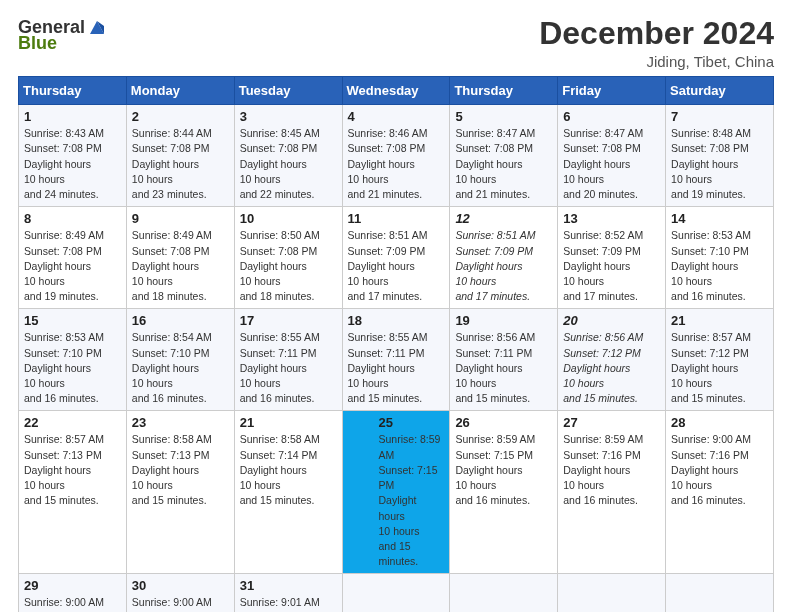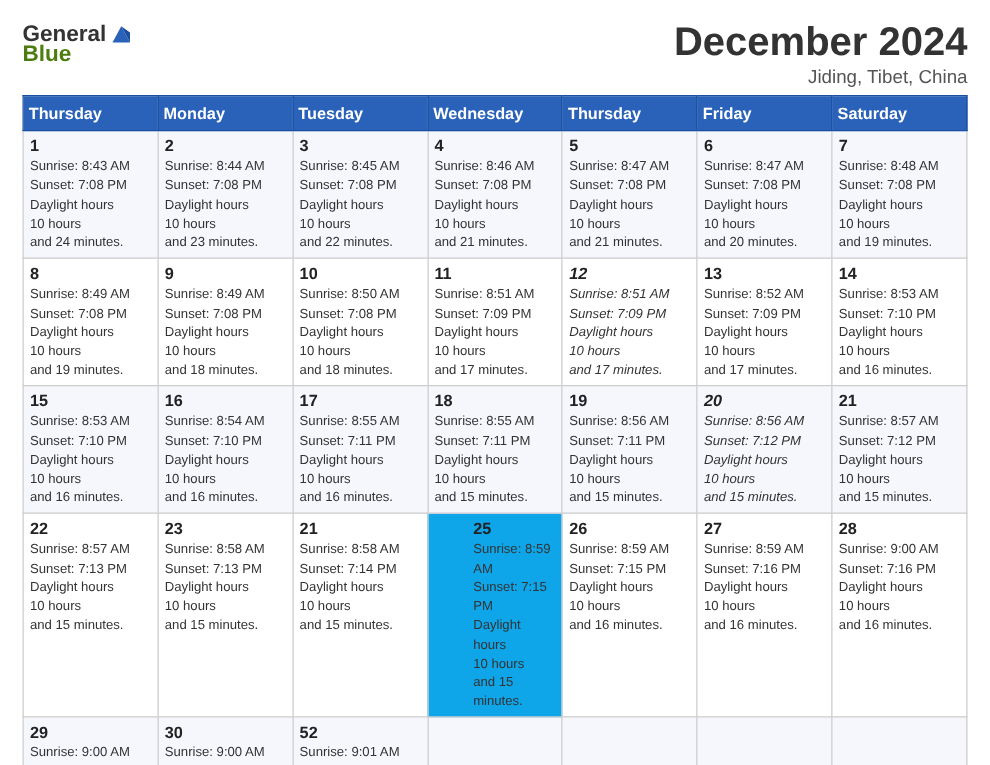--- a/index.html
+++ b/index.html
@@ -410,21 +410,21 @@
           <td style="background: rgb(245, 247, 252);">
         <span class="day-num">30</span>
         <div class="day-info">
           Sunrise: 9:00 AM<br>
           Sunset: 7:18 PM<br>
           Daylight hours<br>
           10 hours<br>and 17 minutes.
         </div>
       </td>
           <td style="background: rgb(245, 247, 252);">
-        <span class="day-num">52</span>
+        <span class="day-num">31</span>
         <div class="day-info">
           Sunrise: 9:01 AM<br>
           Sunset: 7:18 PM<br>
           Daylight hours<br>
           10 hours<br>and 17 minutes.
         </div>
       </td>
           <td class="empty-cell" style="background: rgb(245, 247, 252);"></td>
           <td class="empty-cell" style="background: rgb(245, 247, 252);"></td>
           <td class="empty-cell" style="background: rgb(245, 247, 252);"></td>

